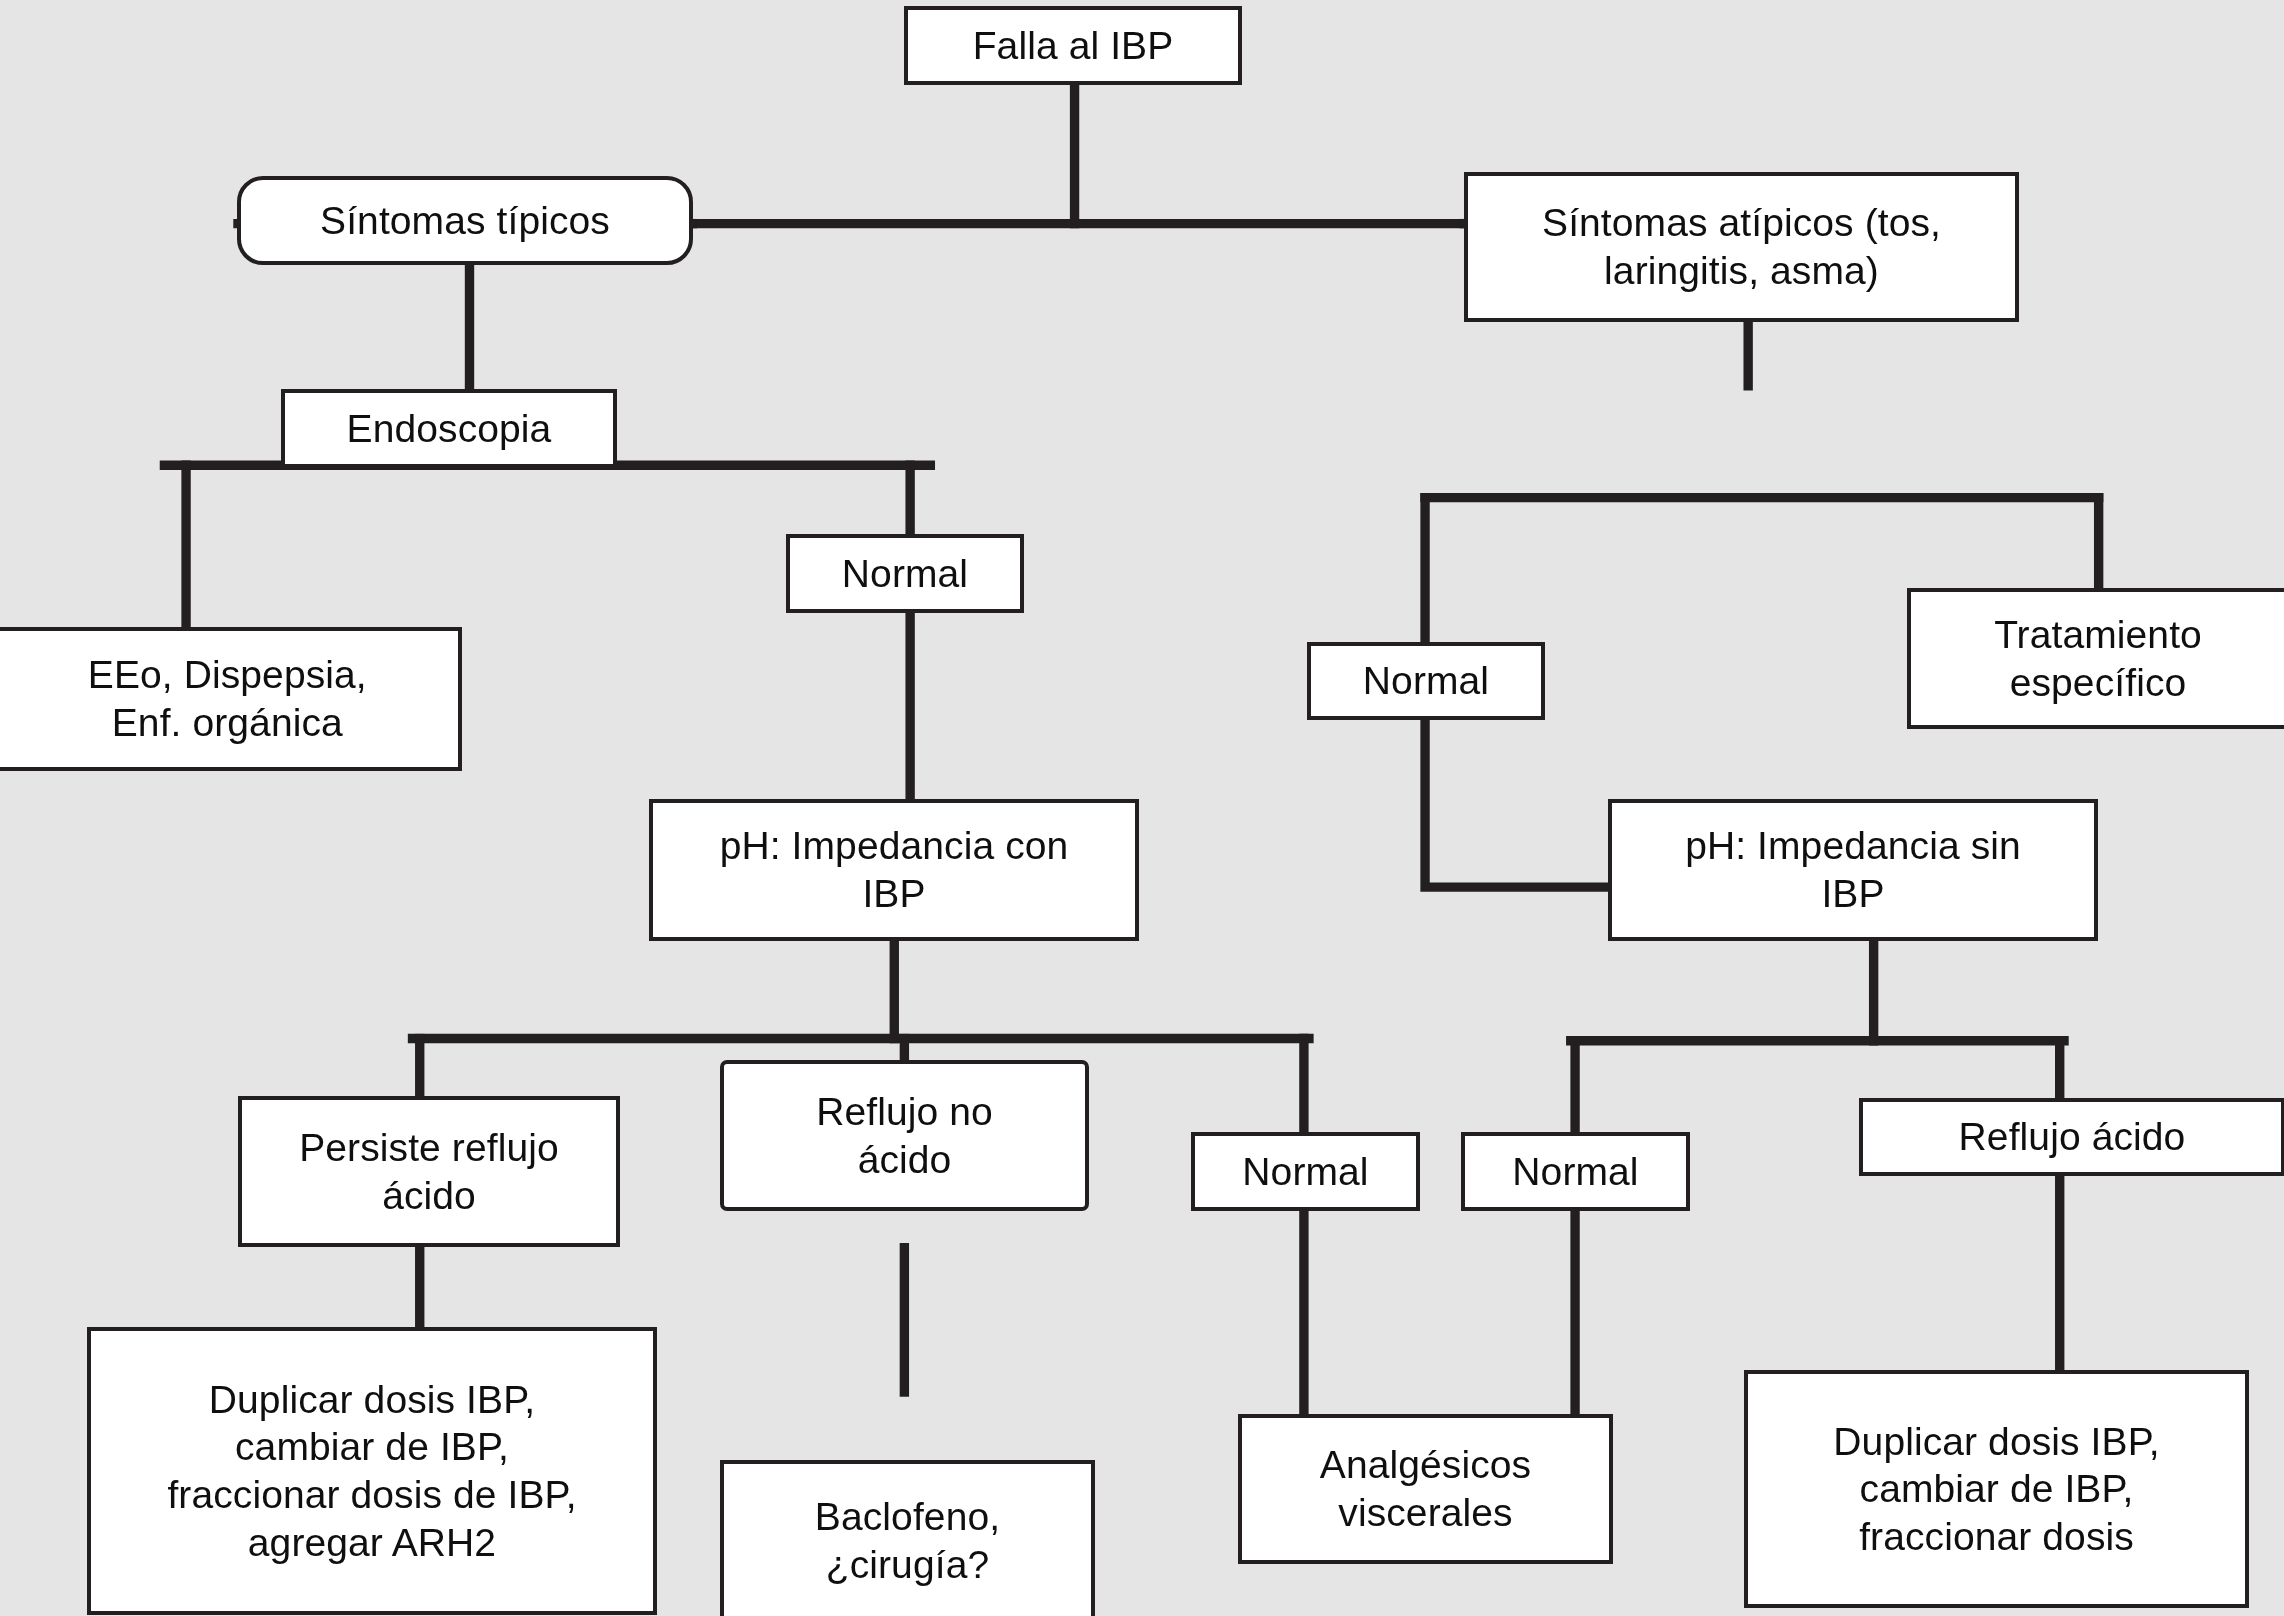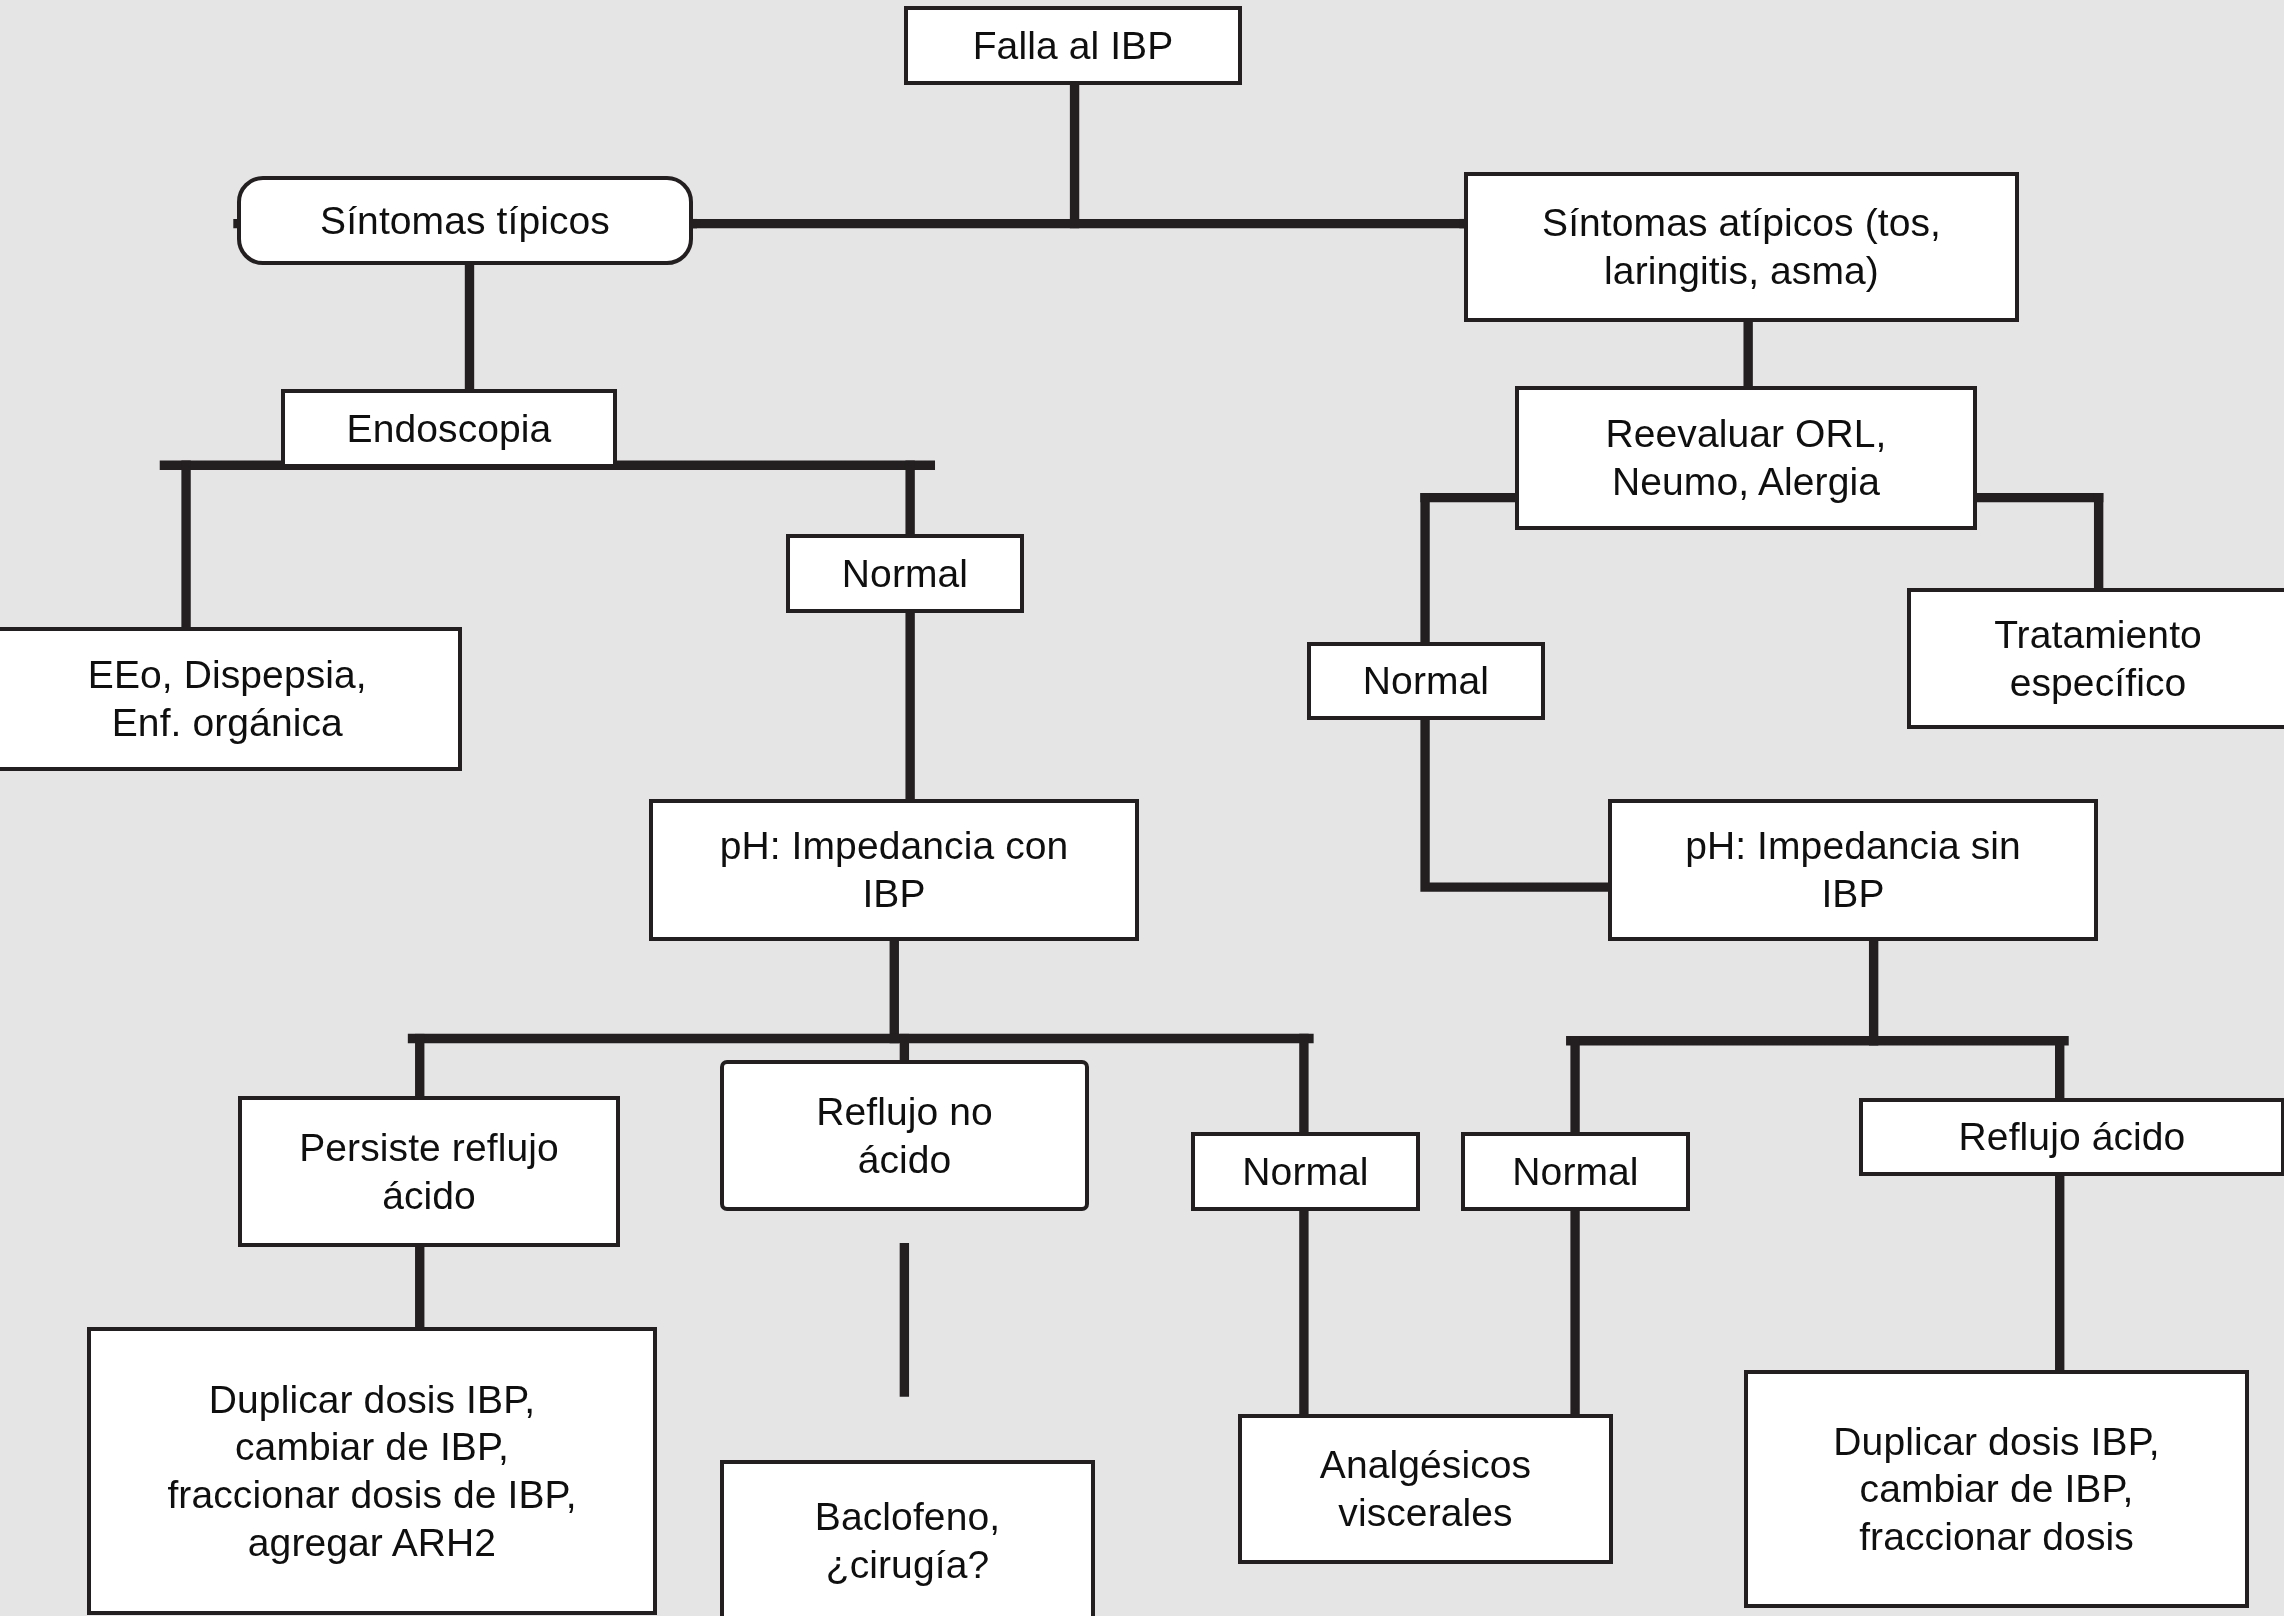--- a/index.html
+++ b/index.html
@@ -105,24 +105,20 @@
 
   <div class="node" style="left:1464px; top:144px; width:555px; height:150px;margin-top:28px;">
     <span class="label">Síntomas atípicos (tos,
 laringitis, asma)</span>
   </div>
 
   <div class="node" style="left:281px; top:389px; width:336px; height:79px;">
     <span class="label">Endoscopia</span>
   </div>
 
-  <div class="node" style="left:1515px; top:386px; width:462px; height:144px;">
-    <span class="label">Reevaluar ORL,
-Neumo, Alergia</span>
-  </div>
 
   <div class="node" style="left:-7.2px; top:627px; width:469px; height:144px;">
     <span class="label">EEo, Dispepsia,
 Enf. orgánica</span>
   </div>
 
   <div class="node" style="left:786px; top:534px; width:238px; height:79px;">
     <span class="label">Normal</span>
   </div>
 

